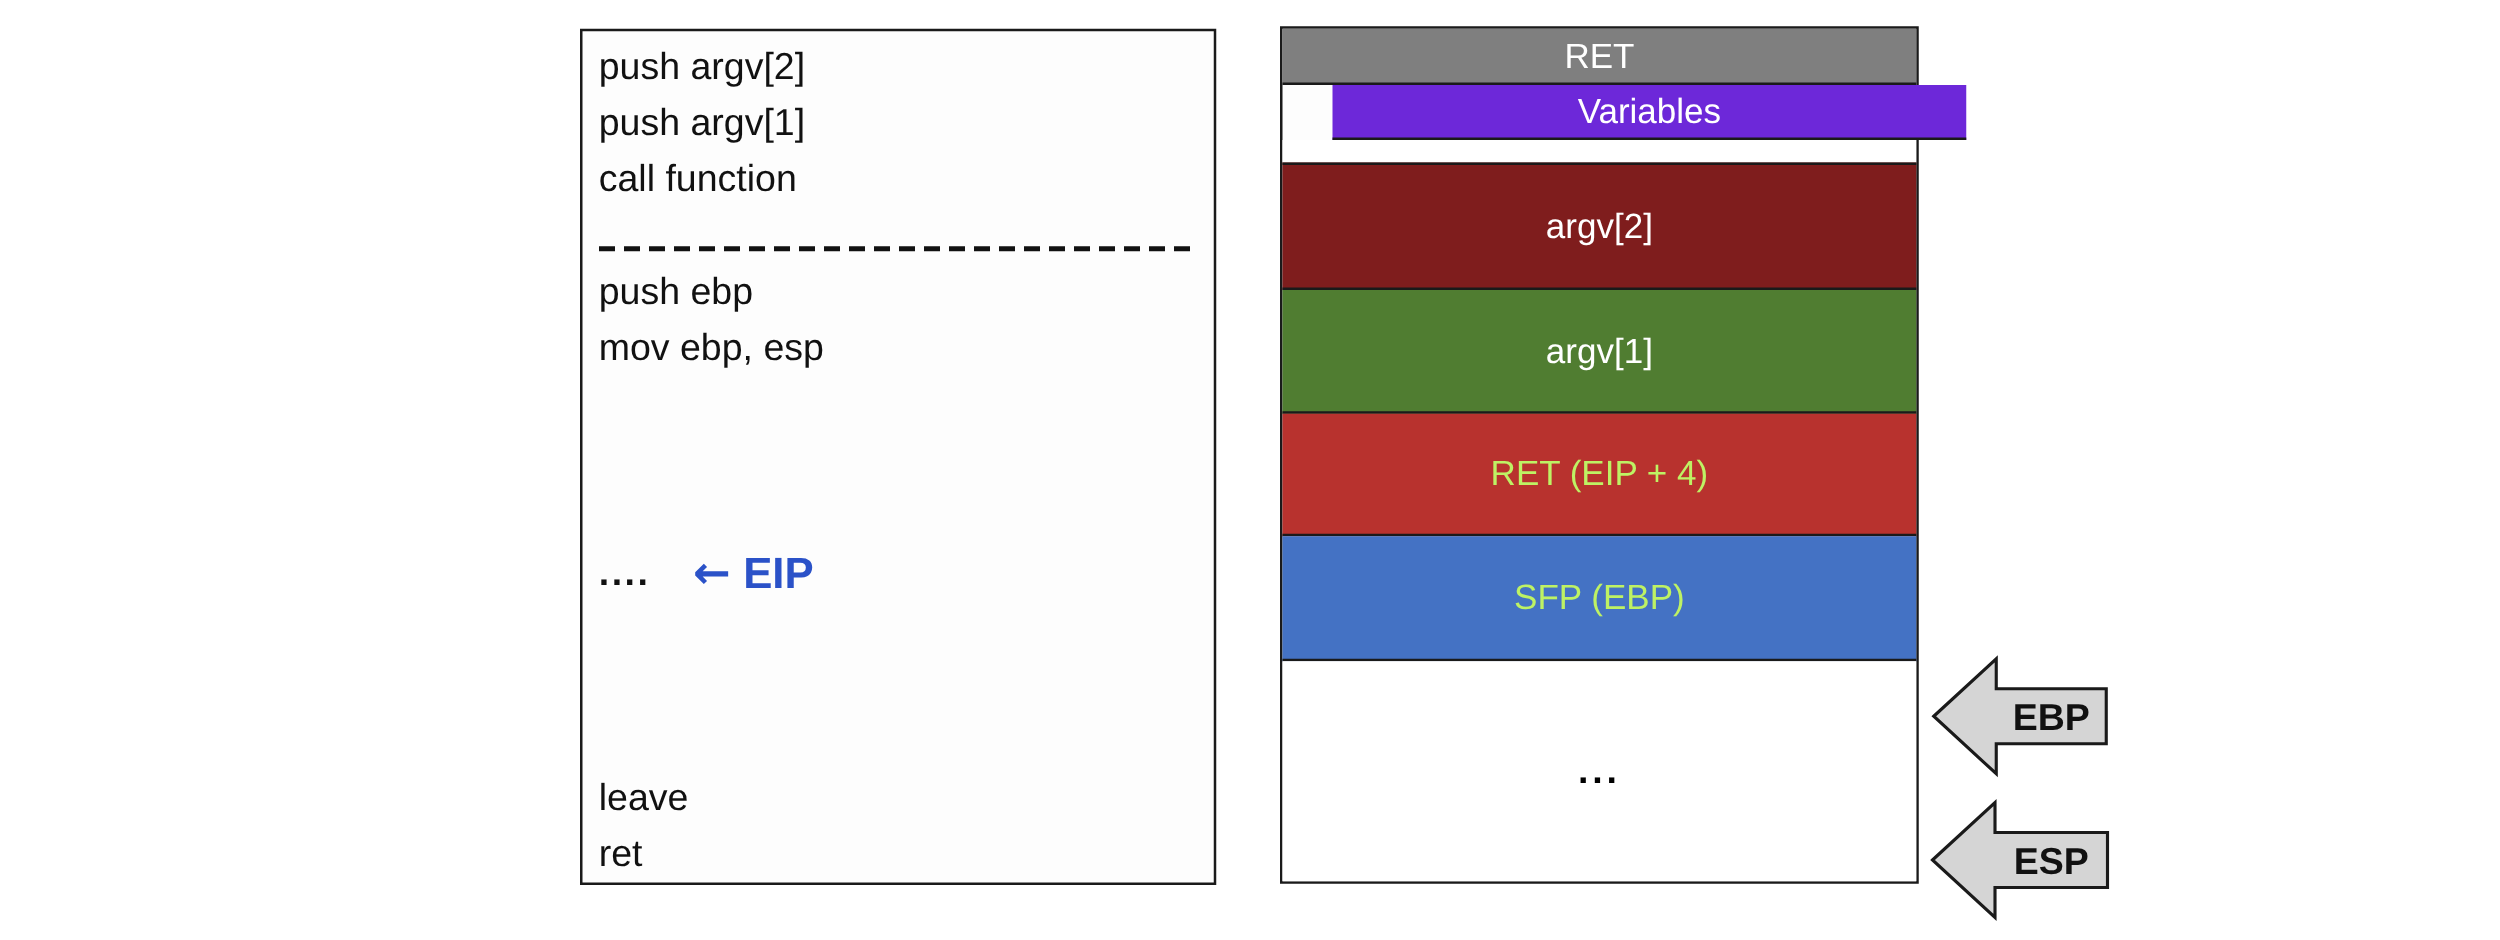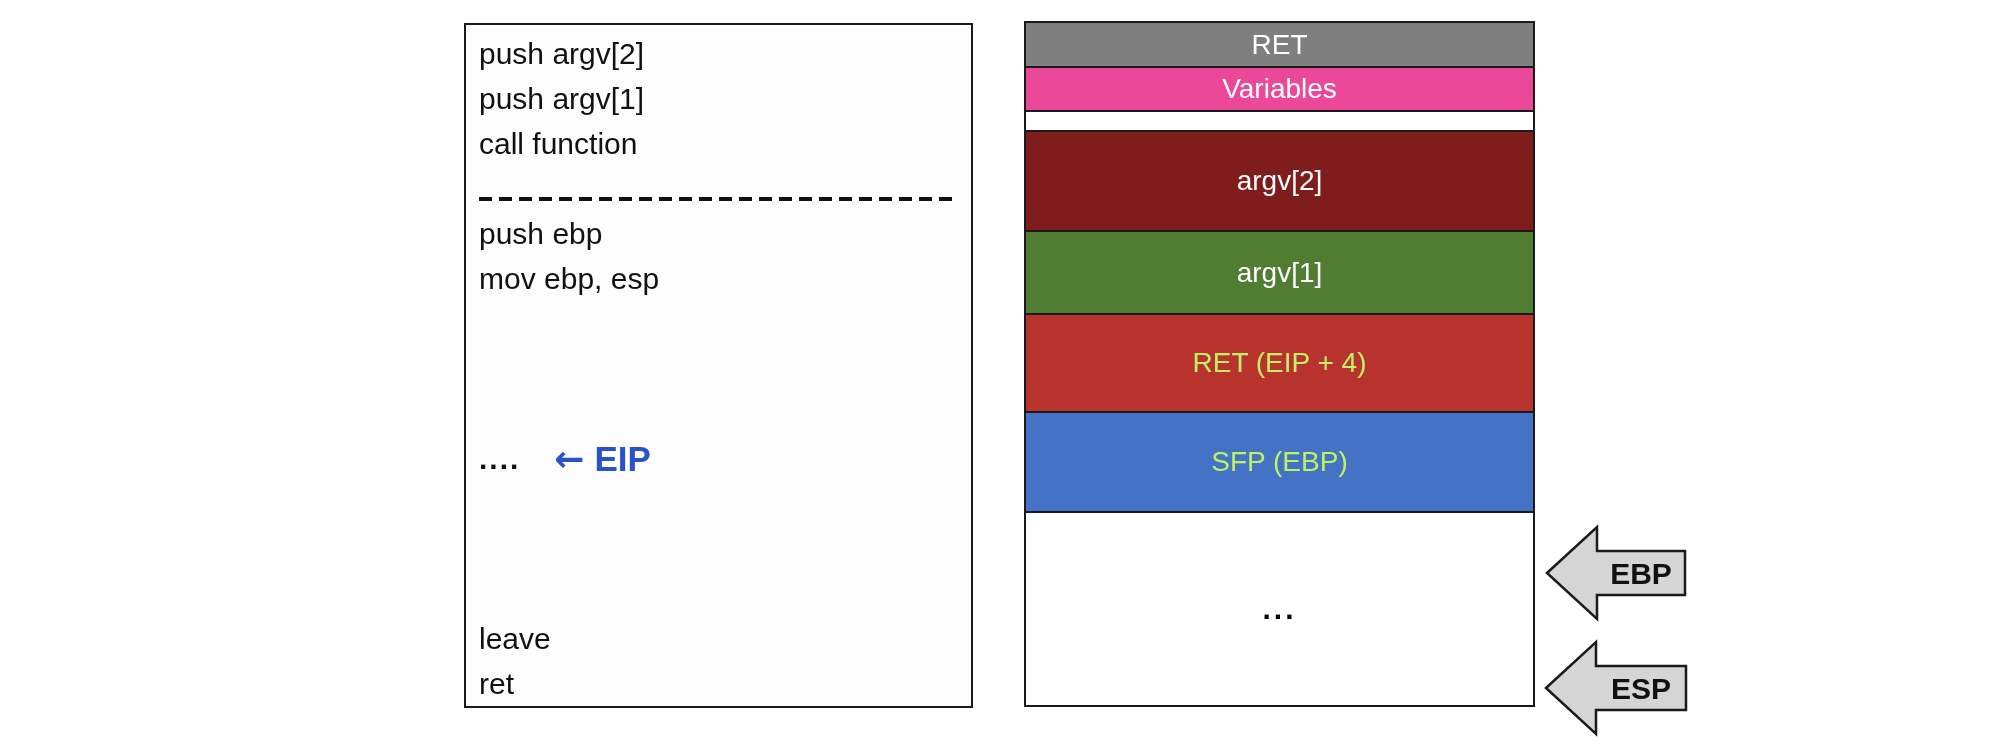--- a/index.html
+++ b/index.html
@@ -76,21 +76,21 @@
     font-size:28px;
     flex:0 0 auto;
   }
   .seg-sep{border-bottom:2.5px solid #1a1a1a;}
   .seg-top{border-top:2.5px solid #1a1a1a;}
   .seg0{height:45px}
   .seg1{height:45px}
   .seg2{height:44px}
   .seg3{height:18px}
   .seg4{height:102px}
-  .seg5{height:83px}
+  .seg5{height:99px}
   .seg6{height:98px}
   .seg7{height:100px}
   .seg8{flex:1 1 auto;font-weight:700;font-size:30px;letter-spacing:3px;}
 
   
   .pointer-svg{
     position:absolute;
     left:1540px;top:515px;
     width:160px;height:240px;
   }
@@ -132,21 +132,21 @@
     </div>
     <div class="code-line"></div>
     <div class="code-line"></div>
     <div class="code-line"></div>
     <div class="code-line">leave</div>
     <div class="code-line">ret</div>
   </div>
 
   <div class="stack-box">
     <div class="seg seg0 seg-sep" style="background: rgb(127, 127, 127); color: rgb(255, 255, 255);">RET</div>
-    <div class="seg seg2 seg-sep" style="background: #ec4899; color: rgb(255, 255, 255);">Variables</div>
+    <div class="seg seg2 seg-sep" style="background: #6d28d9; color: rgb(255, 255, 255); margin-left: 40px;">Variables</div>
     <div class="seg seg3" style="background: rgb(255, 255, 255); color: rgb(0, 0, 0);"></div>
     <div class="seg seg4 seg-top seg-sep" style="background: #7f1d1d; color: rgb(255, 255, 255);">argv[2]</div>
     <div class="seg seg5 seg-sep" style="background: rgb(80, 125, 49); color: rgb(255, 255, 255);">argv[1]</div>
     <div class="seg seg6 seg-sep" style="background: rgb(184, 50, 46); color: #bef264;">RET (EIP + 4)</div>
     <div class="seg seg7 seg-sep" style="background: rgb(68, 114, 196); color: #bef264;">SFP (EBP)</div>
     <div class="seg seg8" style="background: rgb(255, 255, 255); color: rgb(0, 0, 0);">...</div>
   </div>
 
   <svg class="pointer-svg" viewBox="1540 515 160 240">
     <polygon points="1547,573 1597,527 1597,551 1685,551 1685,595 1597,595 1597,619"></polygon>

